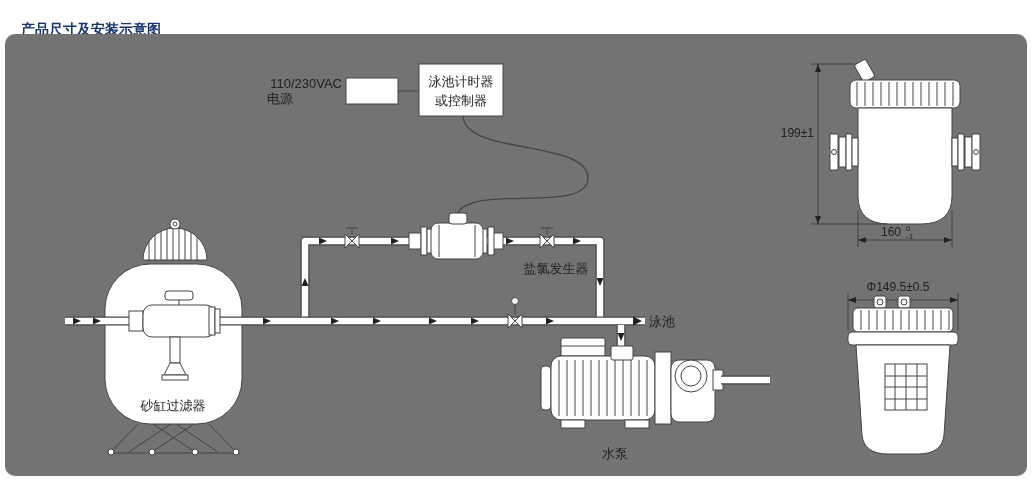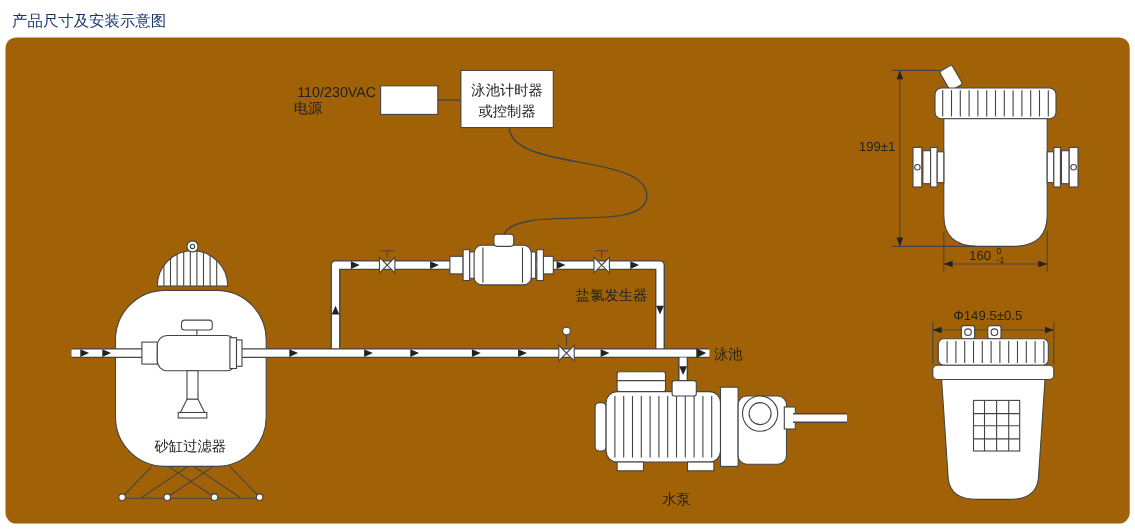--- a/index.html
+++ b/index.html
@@ -1,18 +1,18 @@
 <!DOCTYPE html>
 <html><head>
 <meta charset="utf-8">
 <style>
   html,body{margin:0;padding:0;background:#ffffff;}
   body{width:1032px;height:481px;position:relative;font-family:"Liberation Sans",sans-serif;overflow:hidden;}
-  .page-title{position:absolute;top:8px;left:8px;margin:3px;font-size:14px;font-weight:normal;color:#16356c;}
-  .panel{position:absolute;top:34px;left:5px;width:1022px;height:442px;background:#a16207;border-radius:10px;}
+  .page-title{position:absolute;top:8px;left:8px;margin:13px;font-size:14px;font-weight:bold;color:#16356c;}
+  .panel{position:absolute;top:34px;left:5px;width:1022px;height:442px;background:#737373;border-radius:10px;}
   svg{display:block;}
   svg text{font-family:"Liberation Sans",sans-serif;fill:#222222;}
   .lbl{font-size:13px;}
   .dimtext{font-size:12px;}
   .toltext{font-size:8px;}
   .shape{fill:#ffffff;stroke:#444444;stroke-width:1;}
   .ln{fill:none;stroke:#444444;stroke-width:1;}
   .cable{fill:none;stroke:#444444;stroke-width:1.3;}
   .pipe-outer{fill:none;stroke:#444444;stroke-width:9;stroke-linejoin:round;stroke-linecap:butt;}
   .pipe-inner{fill:none;stroke:#ffffff;stroke-width:6.5;stroke-linejoin:round;stroke-linecap:butt;}

